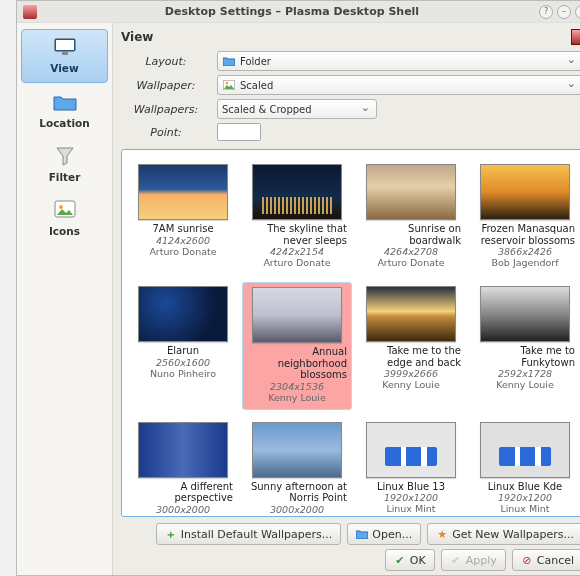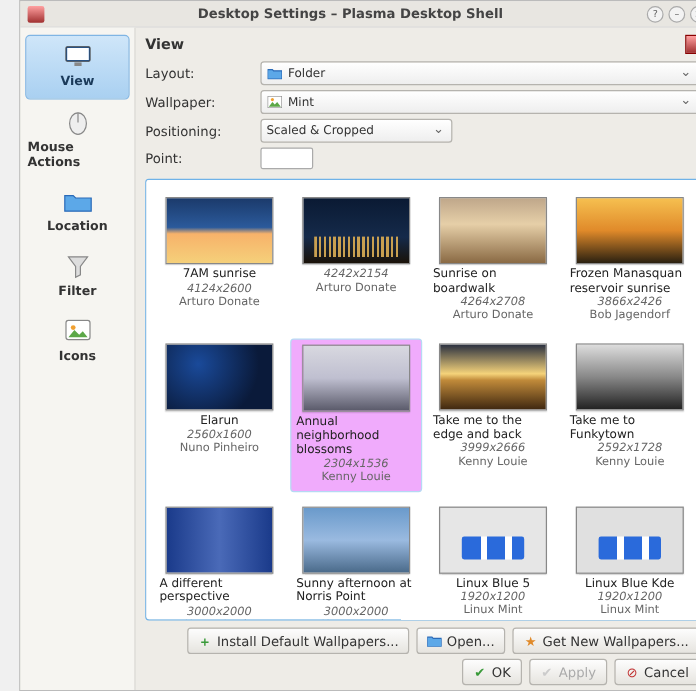--- a/index.html
+++ b/index.html
@@ -109,23 +109,24 @@
   .form {
     display: grid;
     grid-template-columns: 90px 1fr;
     row-gap: 4px;
     column-gap: 6px;
     align-items: center;
     margin-bottom: 8px;
     padding-right: 4px;
   }
   .form label {
-    text-align: left;
+    text-align: center;
     font-size: 11px;
     color: #333;
+    font-style: italic;
   }
   .combo, .combo-short {
     border: 1px solid #b5b3ae;
     border-radius: 3px;
     background: linear-gradient(#fff,#eee);
     height: 20px;
     display:flex; align-items:center;
     padding: 0 4px;
     font-size: 10px;
     position: relative;
@@ -159,27 +160,27 @@
   }
   .gallery {
     display: grid;
     grid-template-columns: repeat(4, 1fr);
     gap: 8px 4px;
   }
   .wall {
     display: flex;
     flex-direction: column;
     align-items: center;
-    text-align: left;
+    text-align: right;
     padding: 4px 2px 6px;
     border-radius: 3px;
     cursor: pointer;
   }
   .wall.selected {
-    background: #f0abfc;
+    background: #fca5a5;
     border: 1px solid #b6d9f3;
   }
   .thumb {
     width: 90px; height: 56px;
     border: 1px solid #888;
     box-shadow: 0 1px 1px rgba(0,0,0,.15);
     margin-bottom: 3px;
   }
   .wall .t1 { font-size: 10px; color: #222; line-height:1.15; max-width:100px;}
   .wall .t2 { font-size: 9.5px; color: #666; font-style: italic; }
@@ -240,29 +241,20 @@
           <svg width="24" height="20">
               <rect x="2" y="2" width="20" height="12" rx="1" fill="#1060c0" stroke="#444"></rect>
               <rect x="3" y="3" width="18" height="10" fill="#fff"></rect>
               <rect x="9" y="15" width="6" height="3" fill="#888"></rect>
             </svg>
         </div>
         <span>View</span>
       </div>
       <div class="sidebar-item">
         <div class="sicon">
-          <svg width="18" height="22">
-              <ellipse cx="9" cy="12" rx="7" ry="9" fill="#eee" stroke="#888"></ellipse>
-              <line x1="9" y1="3" x2="9" y2="11" stroke="#888"></line>
-            </svg>
-        </div>
-        <span>Mouse Actions</span>
-      </div>
-      <div class="sidebar-item">
-        <div class="sicon">
           <svg width="24" height="18">
               <path d="M1 4 h7 l2 2 h13 v11 h-22 z" fill="#5ca8e8" stroke="#2a6ab8"></path>
             </svg>
         </div>
         <span>Location</span>
       </div>
       <div class="sidebar-item">
         <div class="sicon">
           <svg width="18" height="20">
               <path d="M1 2 h16 l-6 8 v7 l-4 2 v-9 z" fill="#ddd" stroke="#888"></path>
@@ -301,24 +293,24 @@
 
         <label>Wallpaper:</label>
         <div class="combo">
           <span class="cicon">
             <svg width="12" height="10">
                 <rect x="0" y="0" width="12" height="10" fill="#fff" stroke="#888"></rect>
                 <circle cx="4" cy="3" r="1.3" fill="#f0a030"></circle>
                 <path d="M1 9 l3-4 2 2 2-2 3 4 z" fill="#5ca848"></path>
               </svg>
           </span>
-          <span>Mint</span>
-        </div>
-
-        <label>Positioning:</label>
+          <span>Scaled</span>
+        </div>
+
+        <label>Wallpapers:</label>
         <div>
           <div class="combo-short">
             <span>Scaled &amp; Cropped</span>
           </div>
         </div>
 
         <label>Point:</label>
         <div>
           <div class="color-swatch"></div>
         </div>
@@ -327,32 +319,33 @@
       <div class="gallery-wrap">
         <div class="gallery" id="gallery">
             <div class="wall">
               <div class="thumb g-sunrise"></div>
               <div class="t1">7AM sunrise</div>
               <div class="t2">4124x2600</div>
               <div class="t3">Arturo Donate</div>
             </div>
             <div class="wall">
               <div class="thumb g-skyline"></div>
+              <div class="t1">The skyline that never sleeps</div>
               <div class="t2">4242x2154</div>
               <div class="t3">Arturo Donate</div>
             </div>
             <div class="wall">
               <div class="thumb g-boardwalk"></div>
               <div class="t1">Sunrise on boardwalk</div>
               <div class="t2">4264x2708</div>
               <div class="t3">Arturo Donate</div>
             </div>
             <div class="wall">
               <div class="thumb g-frozen"></div>
-              <div class="t1">Frozen Manasquan reservoir sunrise</div>
+              <div class="t1">Frozen Manasquan reservoir blossoms</div>
               <div class="t2">3866x2426</div>
               <div class="t3">Bob Jagendorf</div>
             </div>
             <div class="wall">
               <div class="thumb g-elarun"></div>
               <div class="t1">Elarun</div>
               <div class="t2">2560x1600</div>
               <div class="t3">Nuno Pinheiro</div>
             </div>
             <div class="wall selected">
@@ -380,21 +373,21 @@
               <div class="t3">Kenny Louie</div>
             </div>
             <div class="wall">
               <div class="thumb g-norris"></div>
               <div class="t1">Sunny afternoon at Norris Point</div>
               <div class="t2">3000x2000</div>
               <div class="t3">Kenny Louie</div>
             </div>
             <div class="wall">
               <div class="thumb g-blue16"></div>
-              <div class="t1">Linux Blue 5</div>
+              <div class="t1">Linux Blue 13</div>
               <div class="t2">1920x1200</div>
               <div class="t3">Linux Mint</div>
             </div>
             <div class="wall">
               <div class="thumb g-bluekde"></div>
               <div class="t1">Linux Blue Kde</div>
               <div class="t2">1920x1200</div>
               <div class="t3">Linux Mint</div>
             </div>
           </div>

